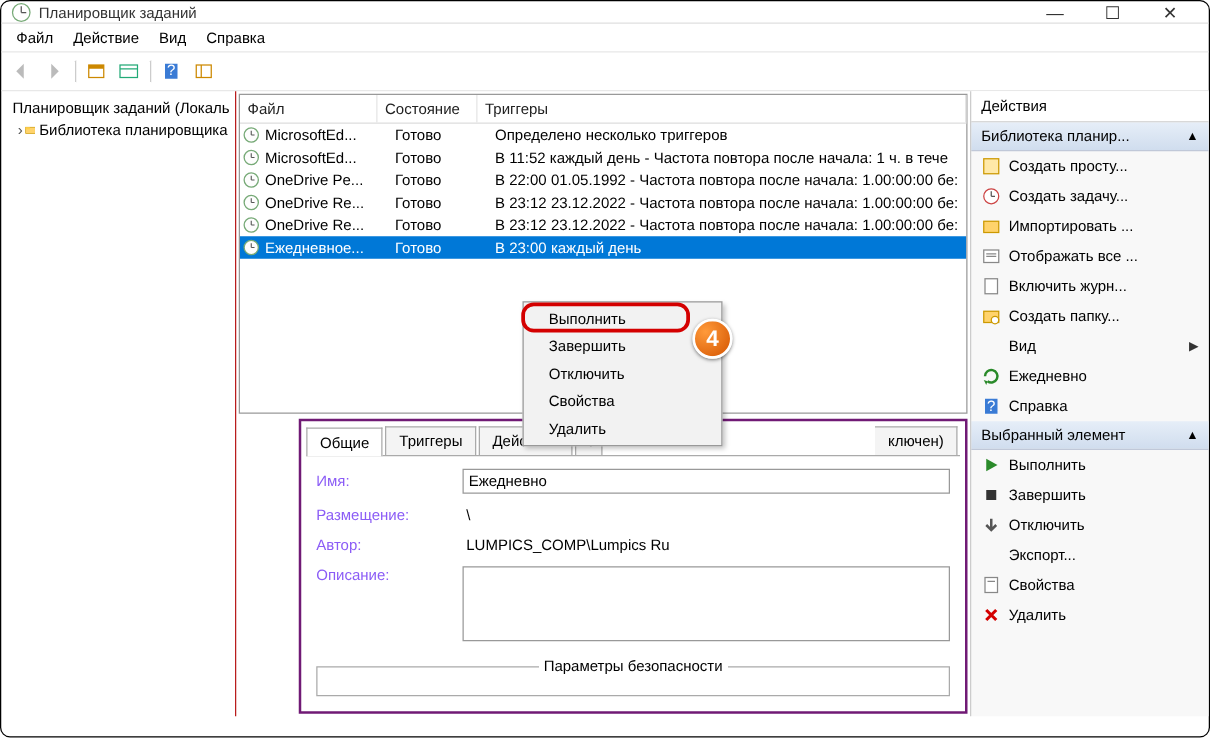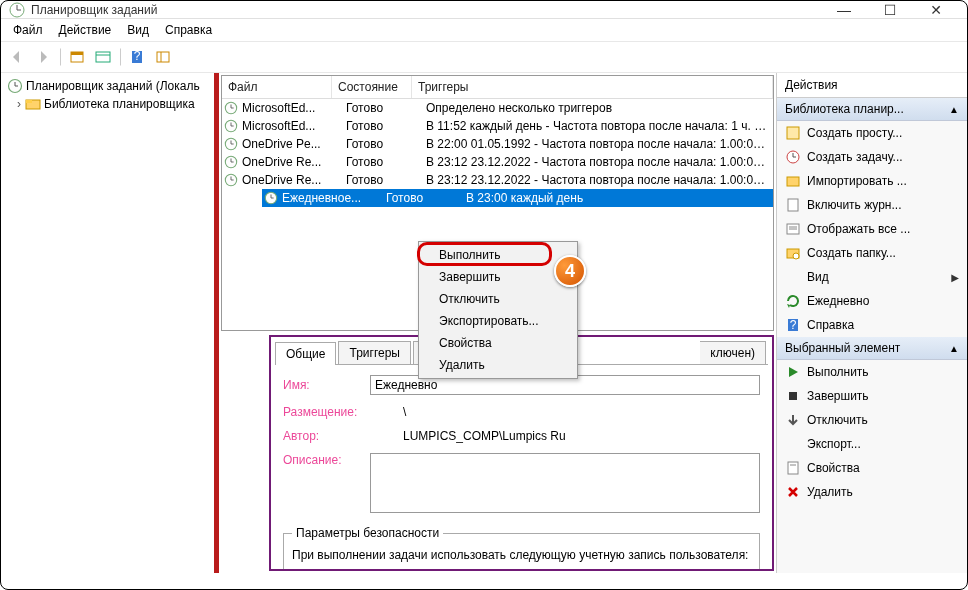--- a/index.html
+++ b/index.html
@@ -17,49 +17,49 @@
 .menubar span { padding: 2px 8px; }
 
 
 .toolbar { height: 32px; display: flex; align-items: center; padding: 0 4px; border-top: 1px solid #e8e8e8; border-bottom: 1px solid #e8e8e8; gap: 2px; }
 .toolbar .tbbtn { width: 24px; height: 24px; display: flex; align-items: center; justify-content: center; border: 1px solid transparent; }
 .toolbar .tbbtn.sep { border-right: 1px solid #ccc; width: 1px; height: 18px; margin: 0 2px; }
 .toolbar .tbbtn svg { width: 16px; height: 16px; }
 
 
 .main { display: flex; height: calc(100% - 30px - 22px - 32px - 4px); }
-.tree { width: 218px; border-right: 5px solid #b91c1c; padding: 4px; overflow: hidden; }
+.tree { width: 188px; border-right: 1px solid #b91c1c; padding: 4px; overflow: hidden; }
 .tree-row { display: flex; align-items: center; padding: 1px 2px; white-space: nowrap; }
 .tree-row .tw { width: 12px; text-align: center; color: #555; }
 .tree-row .ticon { width: 16px; height: 16px; margin-right: 3px; }
 
 .center { flex: 1; display: flex; flex-direction: column; border-right: 1px solid #ccc; padding: 2px; overflow: hidden; position: relative; }
 .listpane { border: 1px solid #999; height: 256px; display: flex; flex-direction: column; }
 .listhead { display: flex; background: #fff; border-bottom: 1px solid #ddd; }
 .listhead div { padding: 4px 6px; border-right: 1px solid #e5e5e5; font-size: 12px; color: #222; }
 .col-file { width: 110px; } .col-state { width: 80px; } .col-trig { flex: 1; }
 .listbody { flex: 1; overflow: hidden; }
 .lrow { display: flex; align-items: center; height: 18px; padding: 0 2px; }
-.lrow.selected { background: #0078d7; color: #fff; margin-left: 40px; }
+.lrow.selected { background: #0078d7; color: #fff; }
 .lrow .licon { width: 14px; height: 14px; margin-right: 4px; flex-shrink: 0; }
 .lrow .c1 { width: 104px; overflow: hidden; text-overflow: ellipsis; white-space: nowrap; }
 .lrow .c2 { width: 80px; overflow: hidden; white-space: nowrap; }
 .lrow .c3 { flex: 1; overflow: hidden; text-overflow: ellipsis; white-space: nowrap; }
 
 .detailpane { margin-top: 4px; border: 2px solid #701a75; flex: 1; padding: 4px; display: flex; flex-direction: column; overflow: hidden; margin-left: 48px; }
 .tabs { display: flex; border-bottom: 1px solid #aaa; }
 .tab { padding: 4px 10px; border: 1px solid #aaa; border-bottom: none; margin-right: 2px; background: #fff; position: relative; top: 1px; font-size: 12px; }
 .tab.inactive { background: #f4f4f4; top: 0; }
 .detailbody { padding: 10px 8px; flex: 1; display: flex; flex-direction: column; }
 .formrow { display: flex; align-items: center; margin-bottom: 10px; }
-.formrow .lbl { width: 120px; color: #ec4899; }
+.formrow .lbl { width: 120px; color: #8b5cf6; }
 .formrow .val { flex: 1; }
 .formrow input, .formrow textarea { width: 390px; border: 1px solid #999; padding: 2px 4px; font-size: 12px; }
 .formrow textarea { height: 60px; resize: none; }
-.secgroup { border: 1px solid #aaa; padding: 8px; margin-top: auto; }
+.secgroup { border: 1px solid #aaa; padding: 8px; margin-top: auto; text-align: center; }
 .secgroup legend { font-size: 12px; padding: 0 4px; }
 
 .actions { width: 190px; background: #f8f8f8; display: flex; flex-direction: column; }
 .actions .ahdr { background: #fff; border-bottom: 1px solid #ccc; padding: 5px 8px; font-size: 12px; }
 .actions .asec { background: linear-gradient(#e6eef8,#d0ddee); padding: 4px 8px; font-size: 12px; display: flex; align-items: center; border-bottom: 1px solid #c0c8d8; text-align: right; }
 .actions .asec .collapse { margin-left: auto; font-size: 10px; }
 .actions .aitem { display: flex; align-items: center; padding: 4px 8px; font-size: 12px; gap: 6px; }
 .actions .aitem .aicon { width: 16px; height: 16px; flex-shrink: 0; display: flex; align-items: center; justify-content: center; }
 .actions .aitem .arrow { margin-left: auto; font-size: 10px; color: #333; }
 
@@ -249,21 +249,20 @@
         <div class="formrow">
           <span class="lbl">Автор:</span>
           <span class="val">LUMPICS_COMP\Lumpics Ru</span>
         </div>
         <div class="formrow" style="align-items:flex-start;">
           <span class="lbl">Описание:</span>
           <span class="val"><textarea readonly="" style=""></textarea></span>
         </div>
         <fieldset class="secgroup">
           <legend>Параметры безопасности</legend>
-          <div>При выполнении задачи использовать следующую учетную запись пользователя:</div>
         </fieldset>
       </div>
     </div>
   </div>
 
   <div class="actions">
     <div class="ahdr">Действия</div>
     <div class="asec">
       <span>Библиотека планир...</span>
       <span class="collapse">▲</span>
@@ -291,34 +290,34 @@
           <span class="aicon">
             <svg viewBox="0 0 16 16">
               <rect x="2" y="4" width="12" height="9" fill="#ffd36b" stroke="#c90"></rect>
             </svg>
           </span>
           <span>Импортировать ...</span>
         </div>
         <div class="aitem">
           <span class="aicon">
             <svg viewBox="0 0 16 16">
-              <rect x="3" y="2" width="10" height="12" fill="#fff" stroke="#888"></rect>
-            </svg>
-          </span>
-          <span>Включить журн...</span>
-        </div>
-        <div class="aitem">
-          <span class="aicon">
-            <svg viewBox="0 0 16 16">
               <rect x="2" y="3" width="12" height="10" fill="#fff" stroke="#888"></rect>
               <line x1="4" y1="6" x2="12" y2="6" stroke="#888"></line>
               <line x1="4" y1="8" x2="12" y2="8" stroke="#888"></line>
             </svg>
           </span>
           <span>Отображать все ...</span>
+        </div>
+        <div class="aitem">
+          <span class="aicon">
+            <svg viewBox="0 0 16 16">
+              <rect x="3" y="2" width="10" height="12" fill="#fff" stroke="#888"></rect>
+            </svg>
+          </span>
+          <span>Включить журн...</span>
         </div>
         <div class="aitem">
           <span class="aicon">
             <svg viewBox="0 0 16 16">
               <rect x="2" y="4" width="12" height="9" fill="#ffd36b" stroke="#c90"></rect>
               <circle cx="11" cy="11" r="3" fill="#fff" stroke="#c90"></circle>
             </svg>
           </span>
           <span>Создать папку...</span>
         </div>
@@ -402,18 +401,17 @@
         </div>
       </div>
   </div>
 </div>
 
 <div class="ctxmenu">
   <div class="highlight-box"></div>
   <div class="citem">Выполнить</div>
   <div class="citem">Завершить</div>
   <div class="citem">Отключить</div>
-  <div class="citem">Экспортировать...</div>
   <div class="citem">Свойства</div>
   <div class="citem">Удалить</div>
 </div>
 
 <div class="badge">4</div>
 
 </body></html>

